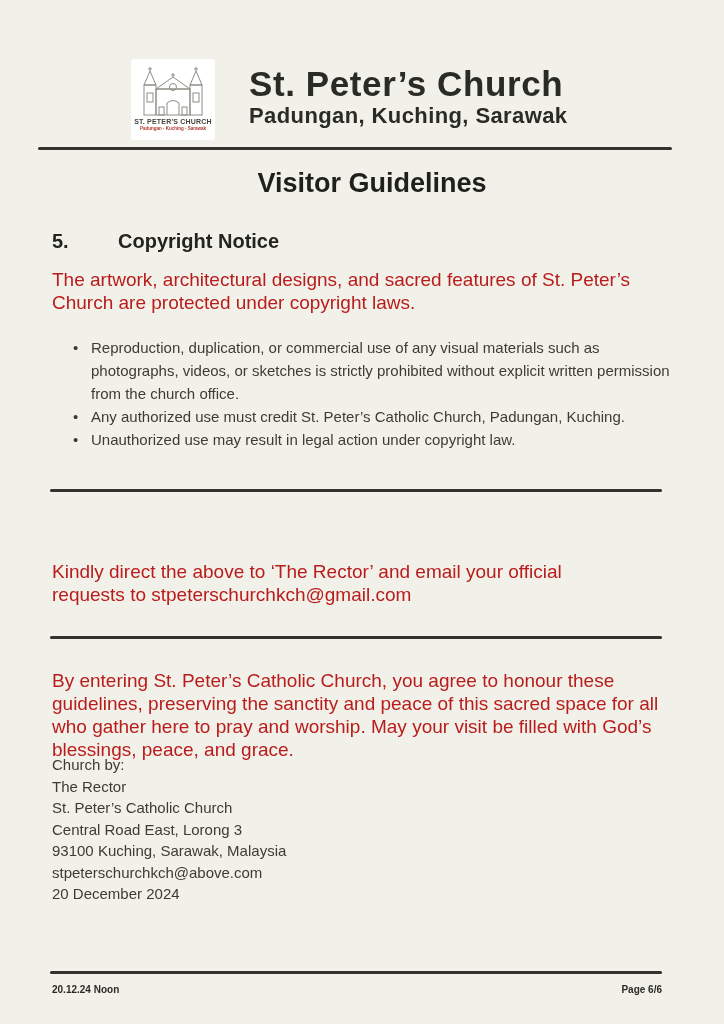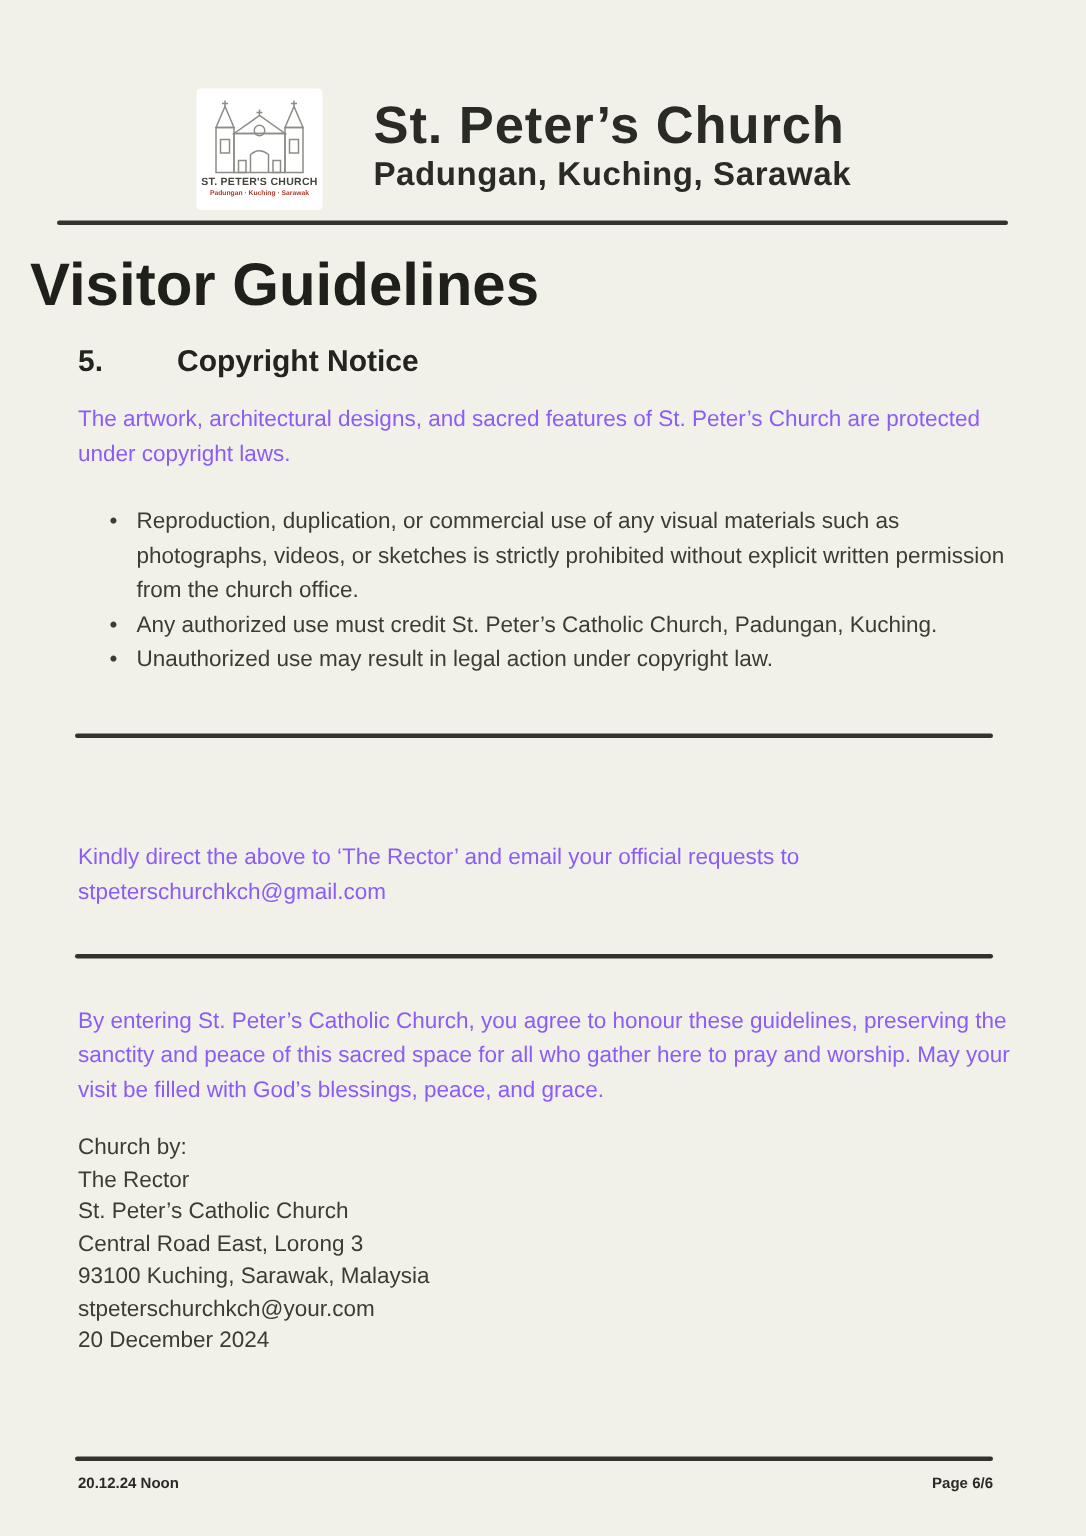--- a/index.html
+++ b/index.html
@@ -41,29 +41,29 @@
   }
   .rule { position: absolute; background: #33322c; height: 3px; border-radius: 2px; }
   .rule-header { left: 38px; width: 634px; top: 147px; }
   .rule-2 { left: 50px; width: 612px; top: 489px; }
   .rule-3 { left: 50px; width: 612px; top: 636px; }
   .rule-footer { left: 50px; width: 612px; top: 971px; }
 
   
   .doc-title {
     position: absolute; top: 168px; left: 0; width: 724px;
-    text-align: left; font-size: 40px; font-weight: 700; color: #1f1f1b; padding-left: 20px;
+    text-align: center; font-size: 27px; font-weight: 700; color: #1f1f1b; padding-left: 20px;
   }
   .section-heading {
     position: absolute; top: 230px; left: 52px;
     font-size: 20px; font-weight: 700; color: #24241f;
     display: flex;
   }
   .section-number { width: 66px; }
-  .para { position: absolute; font-size: 15px; line-height: 23px; color: #8b5cf6; }
+  .para { position: absolute; font-size: 19px; line-height: 23px; color: #b91c1c; }
   .intro { top: 268px; left: 52px; width: 610px; }
   .bullet-list {
     position: absolute; top: 336px; left: 72px; width: 604px;
     list-style: none; font-size: 15px; line-height: 23px; color: #3c3c35;
   }
   .bullet-list li { position: relative; padding-left: 19px; }
   .bullet-list li::before {
     content: "\2022"; position: absolute; left: 1px; top: 0;
     font-size: 15px; color: #3c3c35;
   }
@@ -151,21 +151,21 @@
   <div class="rule rule-3"></div>
 
   <p class="para closing">By entering St. Peter’s Catholic Church, you agree to honour these guidelines, preserving the sanctity and peace of this sacred space for all who gather here to pray and worship. May your visit be filled with God’s blessings, peace, and grace.</p>
 
   <div class="issued-block">
     <div>Church by:</div>
     <div>The Rector</div>
     <div>St. Peter’s Catholic Church</div>
     <div>Central Road East, Lorong 3</div>
     <div>93100 Kuching, Sarawak, Malaysia</div>
-    <div>stpeterschurchkch@your.com</div>
+    <div>stpeterschurchkch@above.com</div>
     <div>20 December 2024</div>
   </div>
 
   <div class="rule rule-footer"></div>
   <div class="footer-left">20.12.24 Noon</div>
   <div class="footer-right">Page 6/6</div>
 
 </div>
 
 </body></html>

